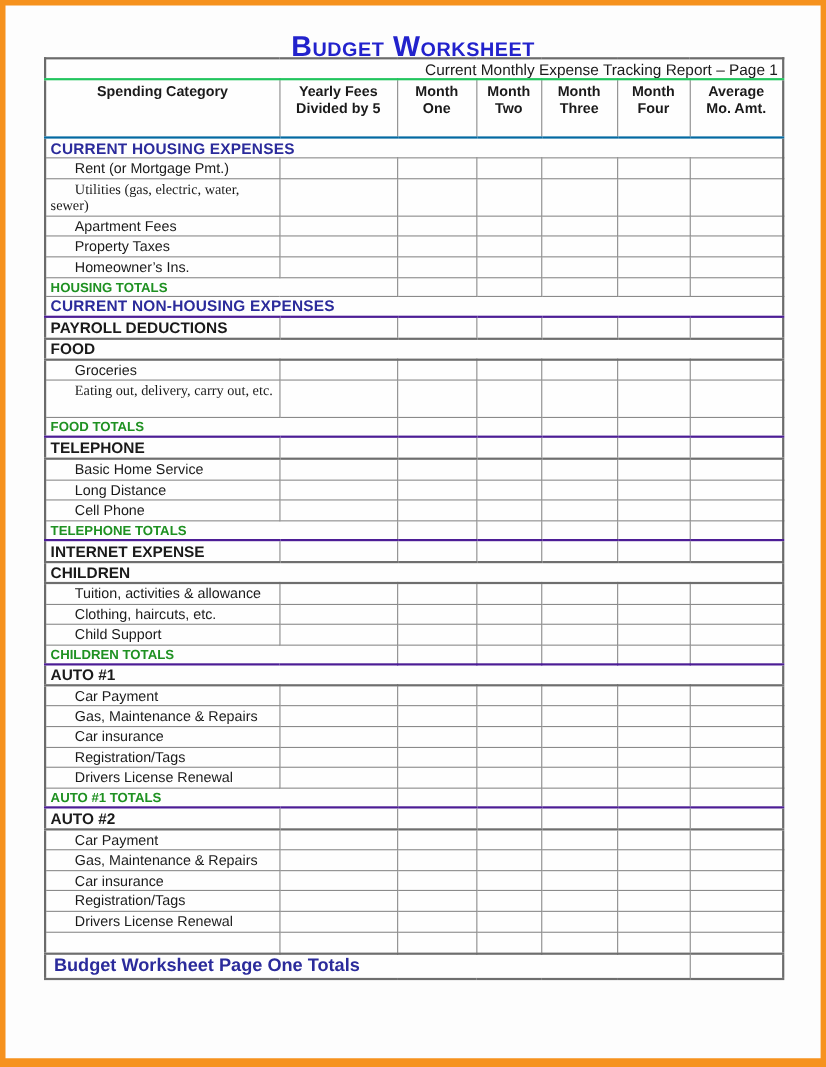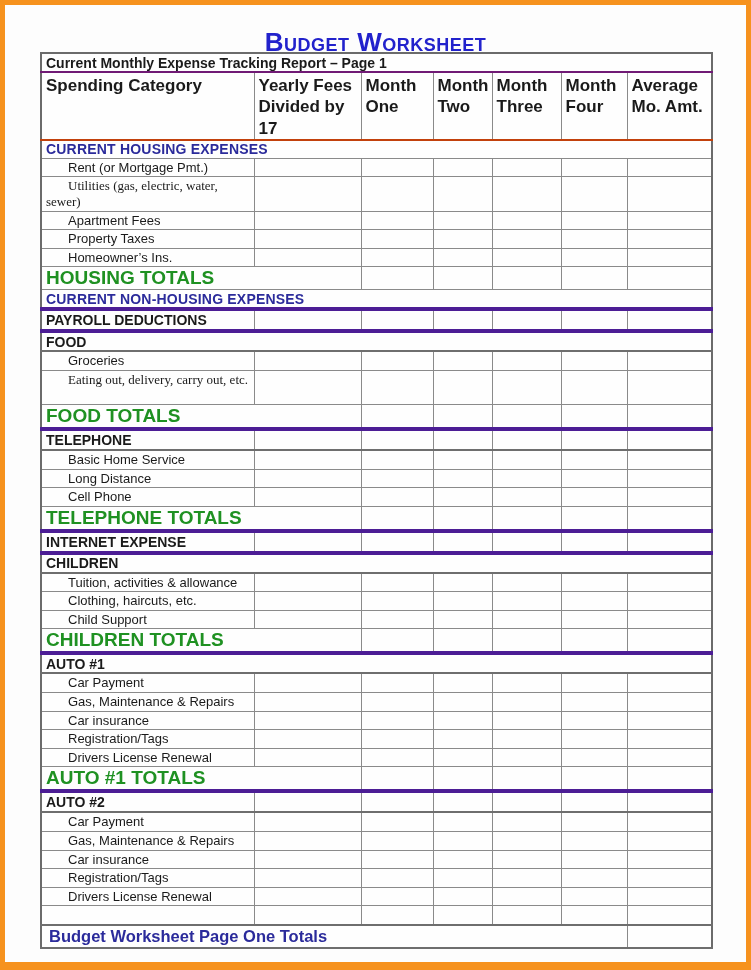--- a/index.html
+++ b/index.html
@@ -36,44 +36,44 @@
   }
   table.budget td, table.budget th{
     border:1px solid var(--c-grid,#8a8a8a);
     padding:0 4px;
     vertical-align:middle;
     color:#1a1a1a;
     font-size:13px;
     overflow:hidden;
   }
   tr.report-title td{
-    height:17px;text-align:left;font-weight:bold;font-size:14px;
-    border-bottom:2px solid #701a75;
+    height:17px;text-align:right;font-weight:normal;font-size:14px;
+    border-bottom:2px solid #22c55e;
   }
   tr.cols th{
     height:49px;vertical-align:top;padding-top:2px;
-    text-align:left;font-weight:bold;font-size:17px;line-height:1.25;
-    border-bottom:2px solid #c2410c;
+    text-align:center;font-weight:bold;font-size:13px;line-height:1.25;
+    border-bottom:2px solid #0369a1;
   }
   tr.section td{
     height:17px;font-weight:bold;font-size:14px;
     color:var(--c-section,#2b2b9b);
     letter-spacing:.2px;
   }
   tr.item td{height:15px;}
   tr.item td.label{text-indent:22px;line-height:1.2;padding-top:1px;padding-bottom:1px;margin-top:24px;}
   tr.tall-2 td{height:31px;vertical-align:top;font-family:Liberation Serif, serif;}
   tr.category td, tr.category-merged td{
     height:18px;font-weight:bold;font-size:14px;
-    border-top:4px solid #4c1d95;border-bottom:2px solid #6e6e6e;
+    border-top:2px solid #4c1d95;border-bottom:2px solid #6e6e6e;
   }
   tr.category-merged td{height:17px;}
   tr.category td .suffix{font-weight:normal;font-size:13px;}
   tr.totals td{
-    height:16px;font-weight:bold;font-size:19px;
+    height:16px;font-weight:bold;font-size:12px;
     color:var(--c-totals,#1f9122);
   }
   tr.empty-cells td{height:18px;}
   tr.grand td{
     height:21px;font-weight:bold;font-size:16.5px;
     color:var(--c-section,#2b2b9b);
     border-top:2px solid #6e6e6e;border-bottom:2px solid #6e6e6e;
     padding-left:7px;
   }
   td.val{background:#fefefe;}
@@ -94,21 +94,21 @@
     <col style="width:69px">
     <col style="width:66px">
     <col style="width:85px">
   </colgroup>
   <tbody>
       <tr class="report-title">
         <td colspan="7">Current Monthly Expense Tracking Report – Page 1</td>
       </tr>
       <tr class="cols">
         <th class="h">Spending Category</th>
-        <th class="h">Yearly Fees Divided by 17</th>
+        <th class="h">Yearly Fees Divided by 5</th>
         <th class="h">Month One</th>
         <th class="h">Month Two</th>
         <th class="h">Month Three</th>
         <th class="h">Month Four</th>
         <th class="h">Average Mo. Amt.</th>
       </tr>
       <tr class="section">
         <td colspan="7">CURRENT HOUSING EXPENSES</td>
       </tr>
       <tr class="item">

